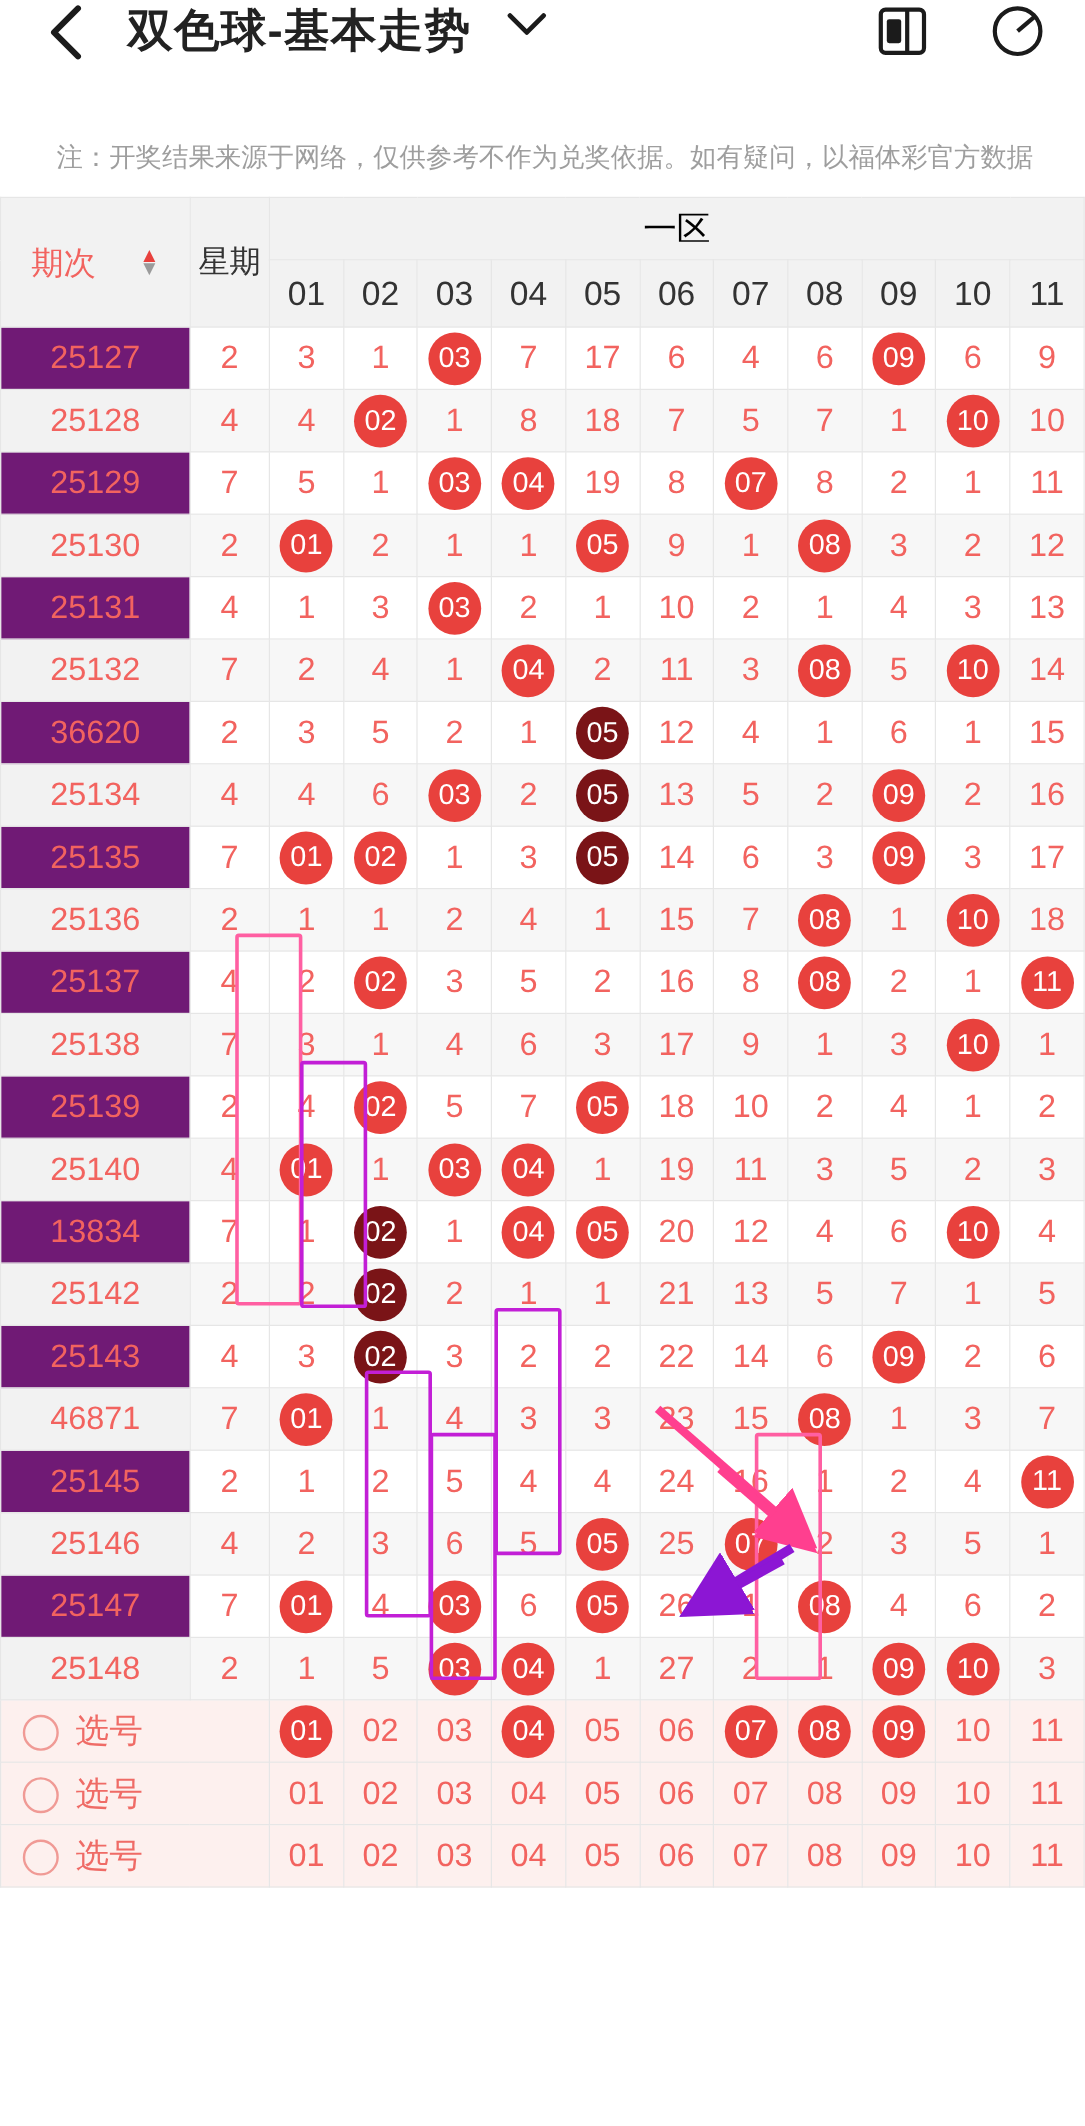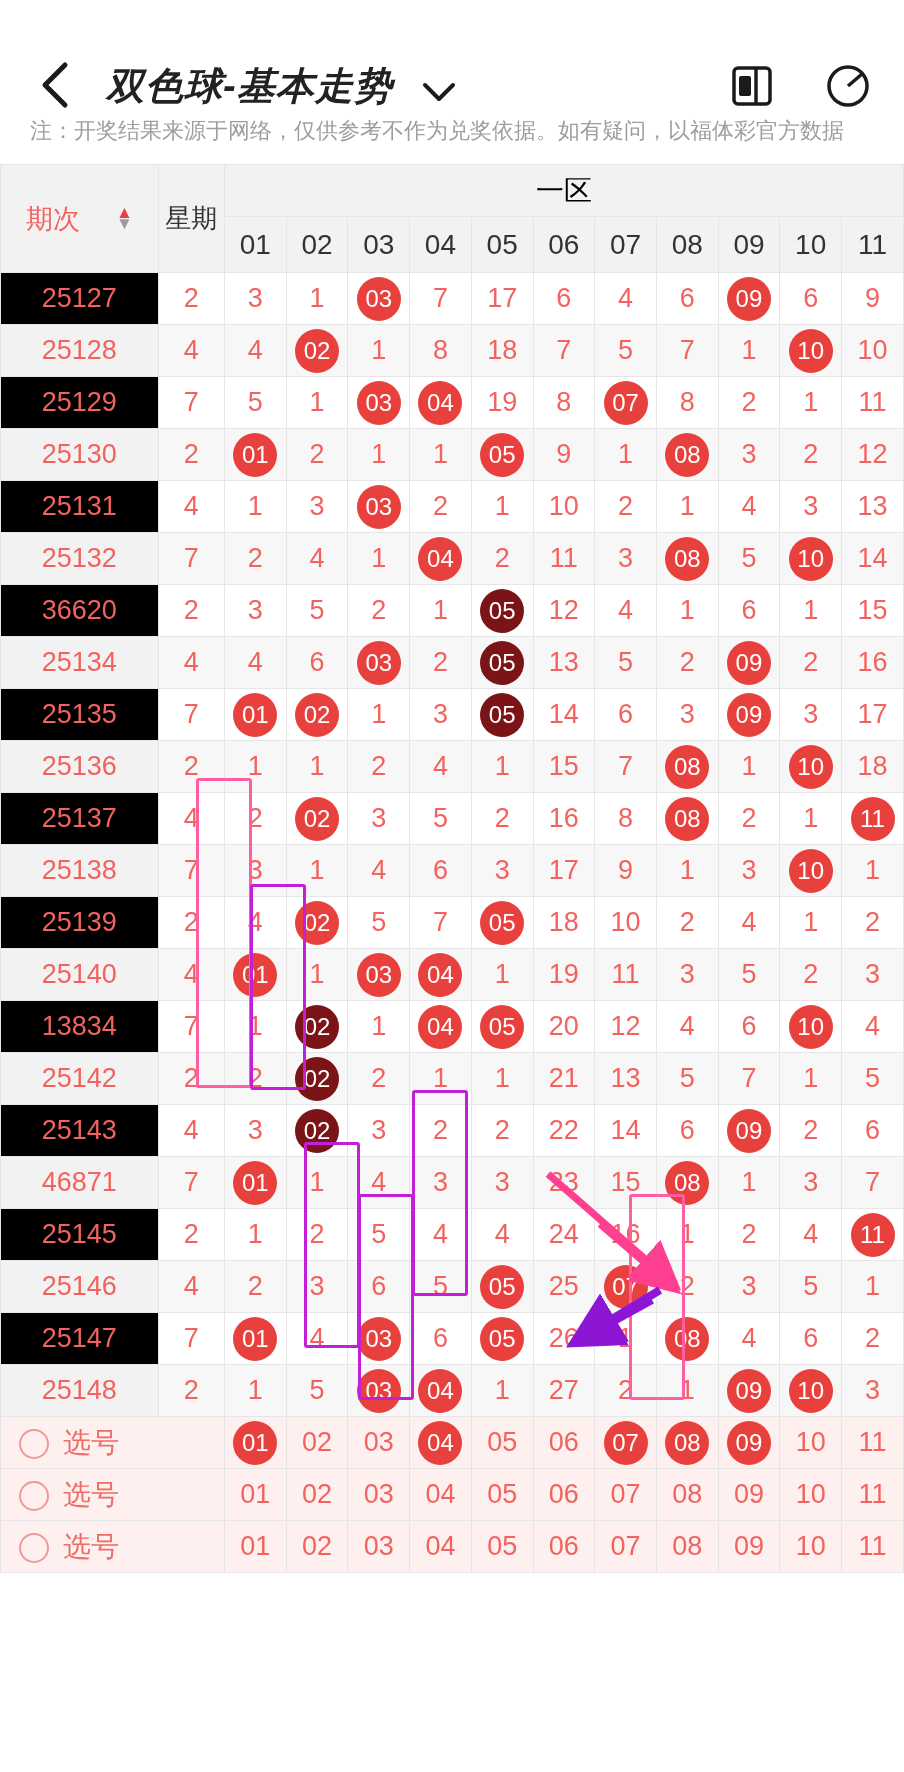--- a/index.html
+++ b/index.html
@@ -8,23 +8,22 @@
     width: 904px; height: 1772px;
     font-family: "Liberation Sans", sans-serif;
     background: #ffffff;
     overflow: hidden;
     color: #222;
   }
   
   .header {
     height: 112px;
     display: flex;
-    align-items: flex-end;
+    align-items: flex-start;
     padding: 0 30px;
-    font-style: italic;
   }
   .back-btn {
     width: 54px; height: 54px;
     display:flex; align-items:center; justify-content:center;
     flex: 0 0 auto;
   }
   .back-btn svg { display:block; }
   .title {
     font-size: 38px;
     font-weight: bold;
@@ -45,20 +44,21 @@
   }
   .hicon { width: 52px; height: 52px; display:flex; align-items:center; justify-content:center; }
 
   
   .note {
     padding: 4px 30px 18px 30px;
     font-size: 22px;
     color: #9e9e9e;
     white-space: nowrap;
     overflow: hidden;
+    margin-left: 17px;
   }
 
   
   .table-wrap {
     position: relative;
     width: 904px;
   }
   table.trend {
     border-collapse: collapse;
     width: 904px;
@@ -88,21 +88,21 @@
     height: 52px;
   }
   thead th.issue-h, thead th.week-h {
     font-size: 27px;
   }
   thead th.numhead { font-size: 28px; color:#333; height: 56px; }
 
   .issue-cell {
     color: #333;
     font-size: 28px;
-    background: #000000;
+    background: #701a75;
   }
   tbody tr:nth-child(even) .issue-cell { background:#f2f2f2; }
   tbody tr:nth-child(even) td { background: #f7f7f7; }
   .week-cell { color:#333; font-size:27px; }
 
   
   .ball {
     display: inline-flex;
     align-items: center;
     justify-content: center;

